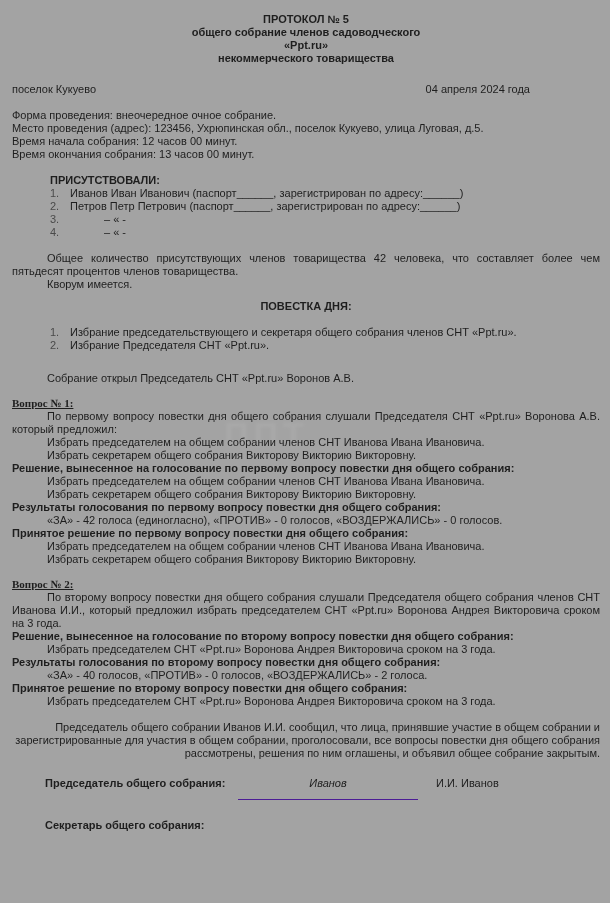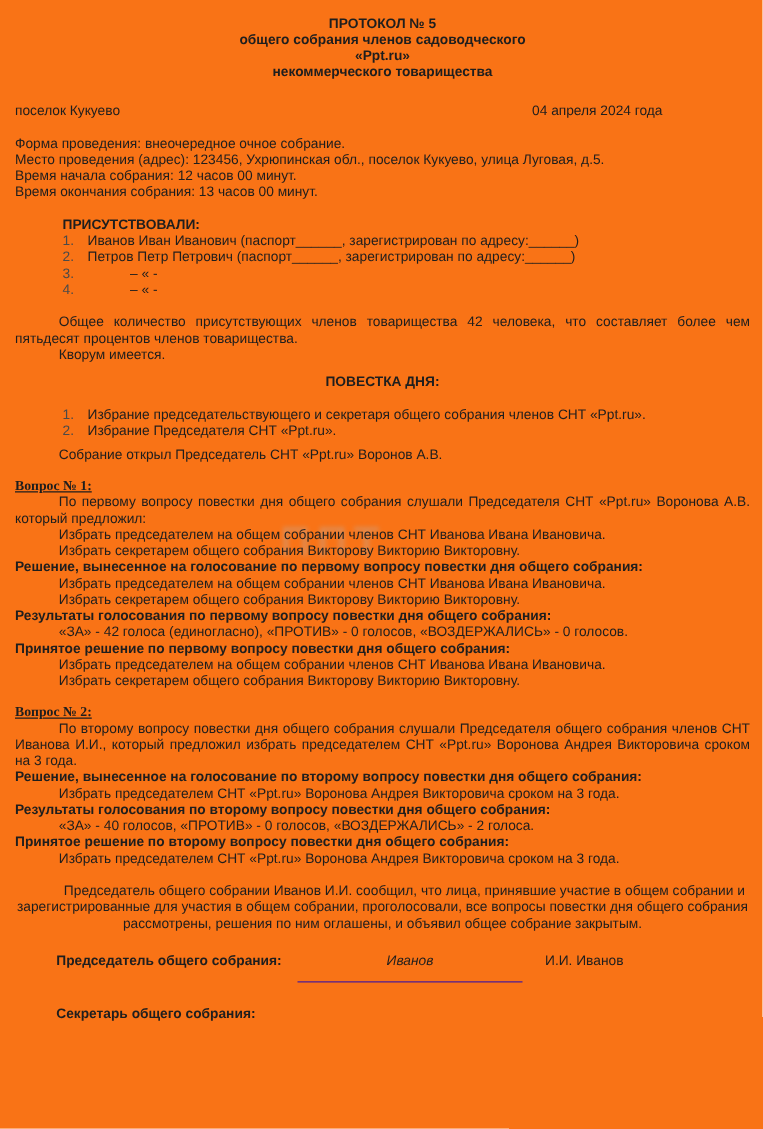--- a/index.html
+++ b/index.html
@@ -1,20 +1,20 @@
 <!DOCTYPE html>
 <html><head>
 <meta charset="utf-8">
 <style>
   html,body { margin:0; padding:0; background:#ffffff; }
   .page {
     position:relative;
     width:610px; height:903px;
     box-sizing:border-box;
-    background:#f97316;
+    background:#a3a3a3;
     font-family:"Liberation Sans","DejaVu Sans",sans-serif;
     font-size:11px; line-height:13px;
     color:#1e1e1e;
     padding:13px 10px 0 12px;
     overflow:hidden;
   }
   .content { position:relative; z-index:1; }
   .center { text-align:center; }
   .b { font-weight:bold; }
   .u { text-decoration:underline;font-family:Liberation Serif, serif; }
@@ -24,24 +24,24 @@
   .place-row { display:flex; justify-content:space-between; margin-top:18px; padding-right:70px;gap:15px; }
   .meta-block { margin-top:13px; }
   .attendees { margin-top:13px; }
   .ind38 { padding-left:38px; }
   .li { display:flex; padding-left:38px; }
   .li .num { width:20px; flex:0 0 20px; color:#4a4a4a; }
   .li.ditto .li-text { margin-left:34px; }
   .quorum { margin-top:13px; }
   .agenda-heading { margin-top:9px; }
   .agenda-list { margin-top:13px; }
-  .opening { margin-top:6px; }
+  .opening { margin-top:20px; }
   .qblock { margin-top:12px; }
   .sub { padding-left:35px; }
-  .closing { margin-top:13px; text-align:center; }
+  .closing { margin-top:13px; text-align:right; }
   .signatures { margin-top:17px; }
   .sig-row { display:flex; align-items:flex-start; padding-left:33px; }
   .sig-row + .sig-row { margin-top:19px;flex-direction:column; }
   .sig-label { width:193px; flex:0 0 193px; font-weight:bold; }
   .sig-cell { width:180px; flex:0 0 180px; text-align:center; border-bottom:1px solid #4c1d95; padding-bottom:9px; }
   .sig-cell.italic { font-style:italic; }
   .sig-name { margin-left:18px; }
   .appendix { margin-top:31px; padding-left:33px; }
   .appendix-item { margin-top:13px; }
   .watermark {
@@ -55,21 +55,21 @@
 <body>
 
 <div class="page">
 
   <div class="watermark">ППТ</div>
 
   <div class="content">
 
     <div class="center b">
       <div class="line">ПРОТОКОЛ № 5</div>
-      <div class="line">общего собрания членов садоводческого</div>
+      <div class="line">общего собрание членов садоводческого</div>
       <div class="line">«Ppt.ru»</div>
       <div class="line">некоммерческого товарищества</div>
     </div>
 
     <div class="place-row">
       <span>поселок Кукуево</span>
       <span>04 апреля 2024 года</span>
     </div>
 
     <div class="meta-block">

